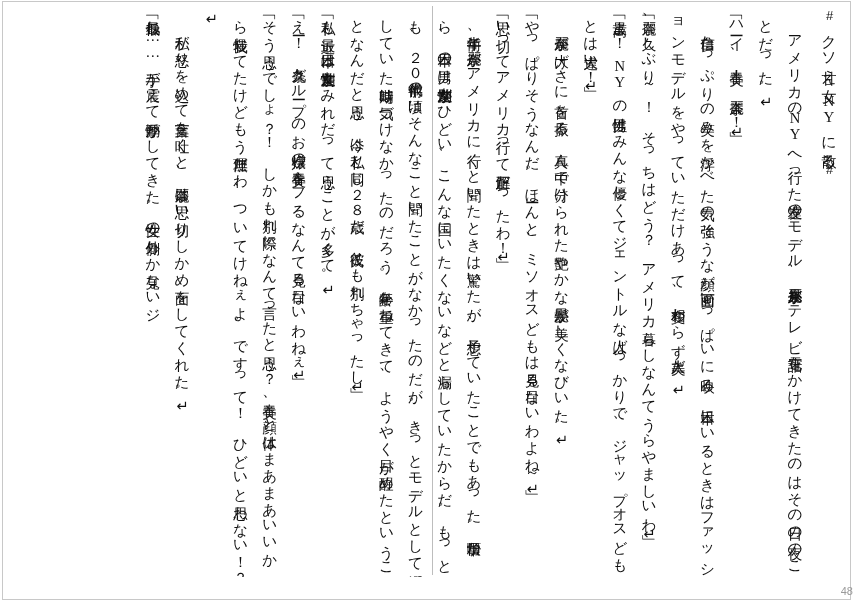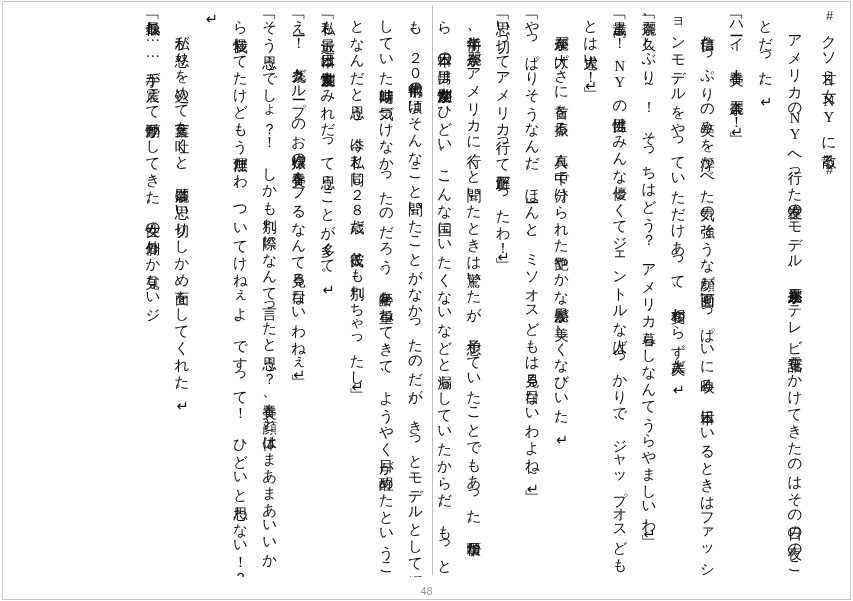--- a/index.html
+++ b/index.html
@@ -85,21 +85,21 @@
   }
   .body-text p.indent {
     text-indent: 1em;
   }
 
   .page-number {
     position: absolute;
     left: 0;
     right: 0;
     bottom: 4px;
-    text-align: center;
+    text-align: right;
     font-family: "Liberation Sans", sans-serif;
     font-size: 11px;
     color: #9a9a9a;
   }
 </style>
 </head>
 <body>
 
 <div class="page">
 

